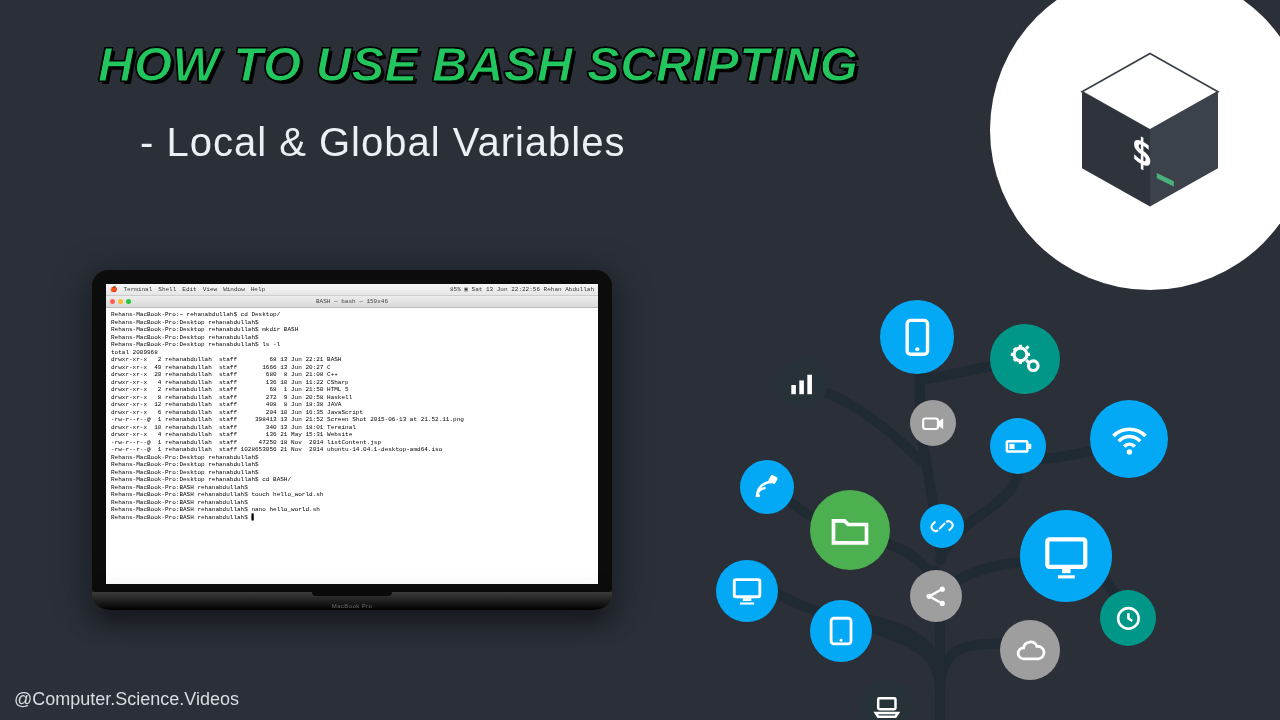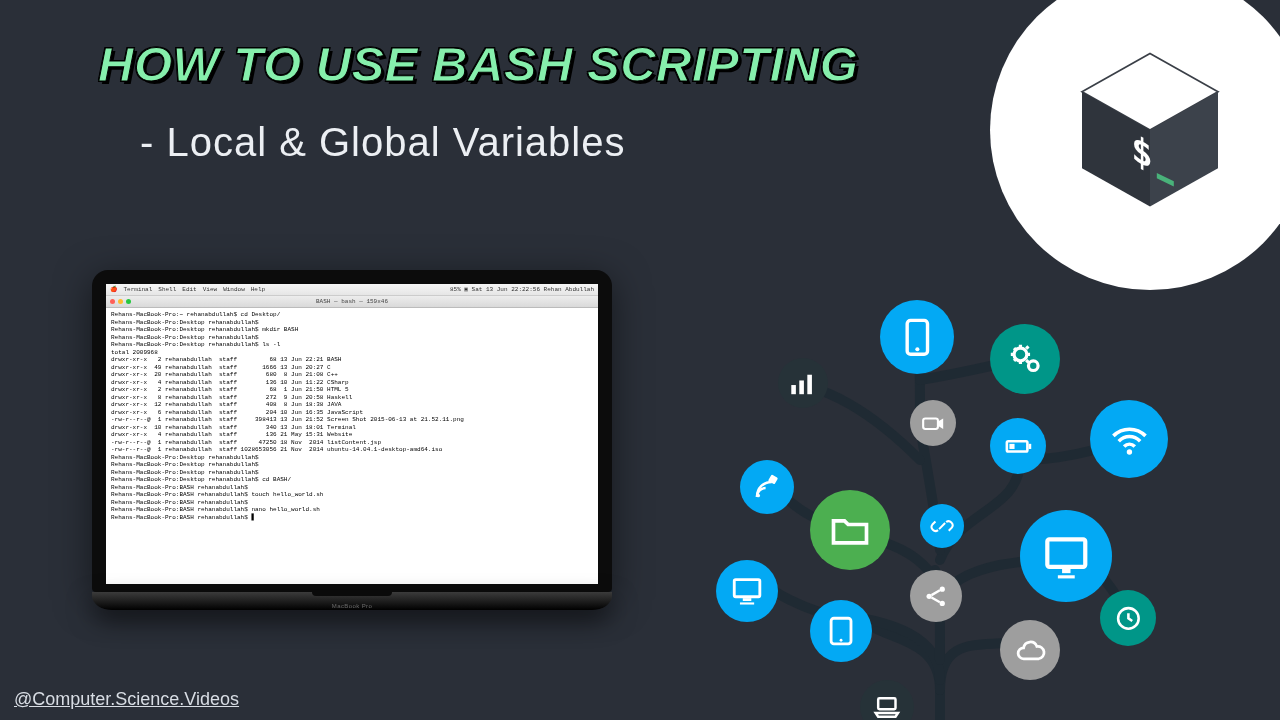--- a/index.html
+++ b/index.html
@@ -24,21 +24,21 @@
     display: flex;
     align-items: center;
     justify-content: center;
   }
   .logo-cube { position: relative; width: 170px; height: 170px; }
 
   .title {
     position: absolute;
     top: 36px;
     left: 98px;
-    color: #86efac;
+    color: #22c55e;
     font-weight: 900;
     font-size: 49px;
     letter-spacing: 0.5px;
     font-style: italic;
     -webkit-text-stroke: 1px #000;
     text-shadow: 3px 3px 0 #000, -1px -1px 0 #000, 1px -1px 0 #000, -1px 1px 0 #000;
     font-family: Arial Black, Arial, sans-serif;
   }
   .subtitle {
     position: absolute;
@@ -51,21 +51,20 @@
     text-align: right;
   }
 
   .credit {
     position: absolute;
     bottom: 10px;
     left: 14px;
     color: #d8dde4;
     font-size: 18px;
     font-weight: 400;
-    text-decoration: underline;
   }
 
   
   .laptop {
     position: absolute;
     left: 92px;
     top: 270px;
     width: 520px;
   }
   .laptop-screen-bezel {

